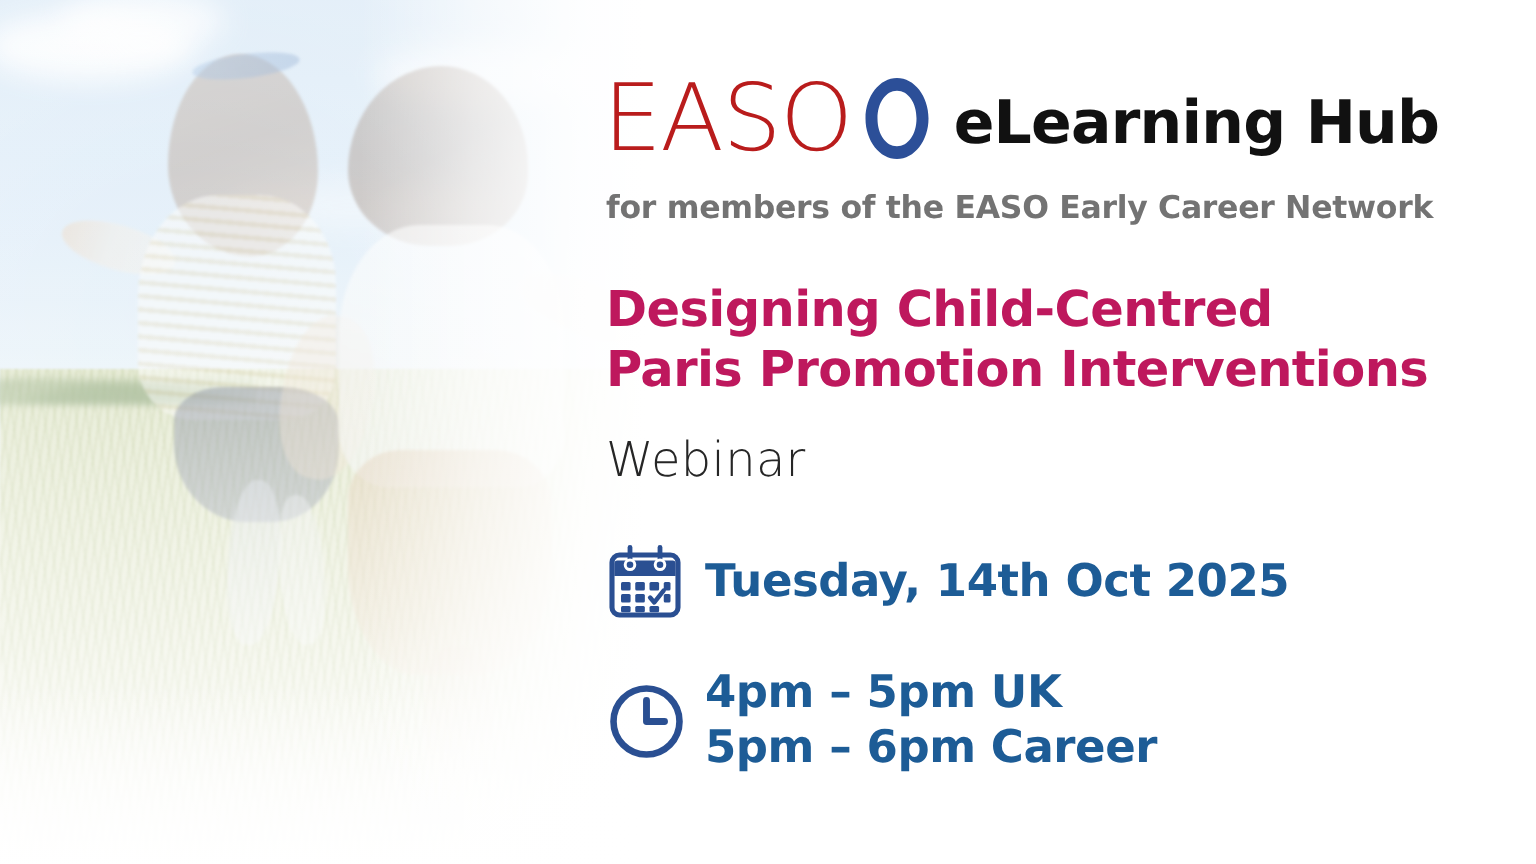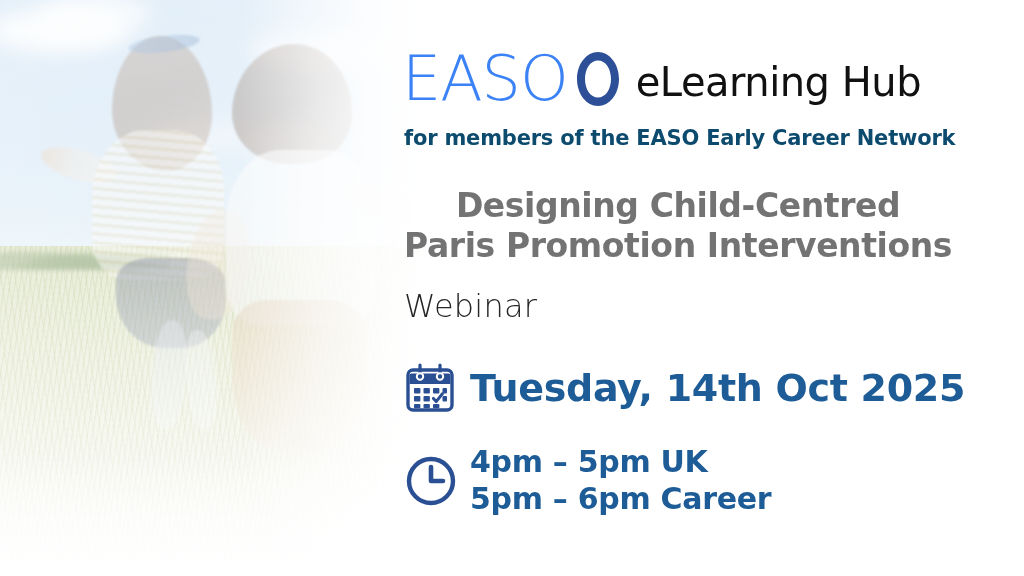--- a/index.html
+++ b/index.html
@@ -194,66 +194,65 @@
     top: 48px;
     display: flex;
     align-items: center;
     height: 62px;
   }
   .easo-word {
     font-family: "DejaVu Sans", sans-serif;
     font-size: 62px;
     font-weight: 300;
     letter-spacing: -1px;
-    color: #3b82f6;
+    color: #b91c1c;
     line-height: 1;
   }
   .easo-o {
     position: relative;
     width: 58px;
     height: 58px;
     margin-left: 1px;
     margin-right: 9px;
     flex: 0 0 auto;
   }
   .easo-o svg { display: block; }
   .hub-word {
     font-family: "DejaVu Sans", sans-serif;
     font-size: 40px;
-    font-weight: 400;
+    font-weight: 700;
     color: #111111;
     letter-spacing: -0.5px;
     line-height: 1;
     margin-top: 6px;
   }
 
   .tagline {
     position: absolute;
     left: 4px;
     top: 126px;
     font-family: "DejaVu Sans", sans-serif;
     font-size: 21px;
     font-weight: 700;
-    color: #0c4a6e;
+    color: #737373;
     letter-spacing: -0.2px;
     white-space: nowrap;
   }
 
   .title {
     position: absolute;
     left: 4px;
     top: 186px;
     font-family: "DejaVu Sans", sans-serif;
     font-size: 33px;
     font-weight: 700;
-    color: #737373;
+    color: #be185d;
     line-height: 1.22;
     letter-spacing: -0.4px;
     white-space: nowrap;
-    text-align: center;
   }
 
   .subtitle {
     position: absolute;
     left: 4px;
     top: 290px;
     font-family: "DejaVu Sans", sans-serif;
     font-size: 32px;
     font-weight: 300;
     color: #262626;
@@ -276,21 +275,21 @@
     align-items: center;
     justify-content: flex-start;
   }
   .info-text {
     font-family: "DejaVu Sans", sans-serif;
     font-weight: 700;
     color: #1d5c96;
     letter-spacing: -0.3px;
     white-space: nowrap;
   }
-  .infoline.date .info-text { font-size: 38px; line-height: 1; }
+  .infoline.date .info-text { font-size: 30px; line-height: 1; }
   .infoline.time .info-text { font-size: 30px; line-height: 1.22; }
 </style>
 </head>
 <body>
 
 <div class="slide">
 
   <div class="photo">
     <div class="sky"></div>
     <div class="cloud c1"></div>

